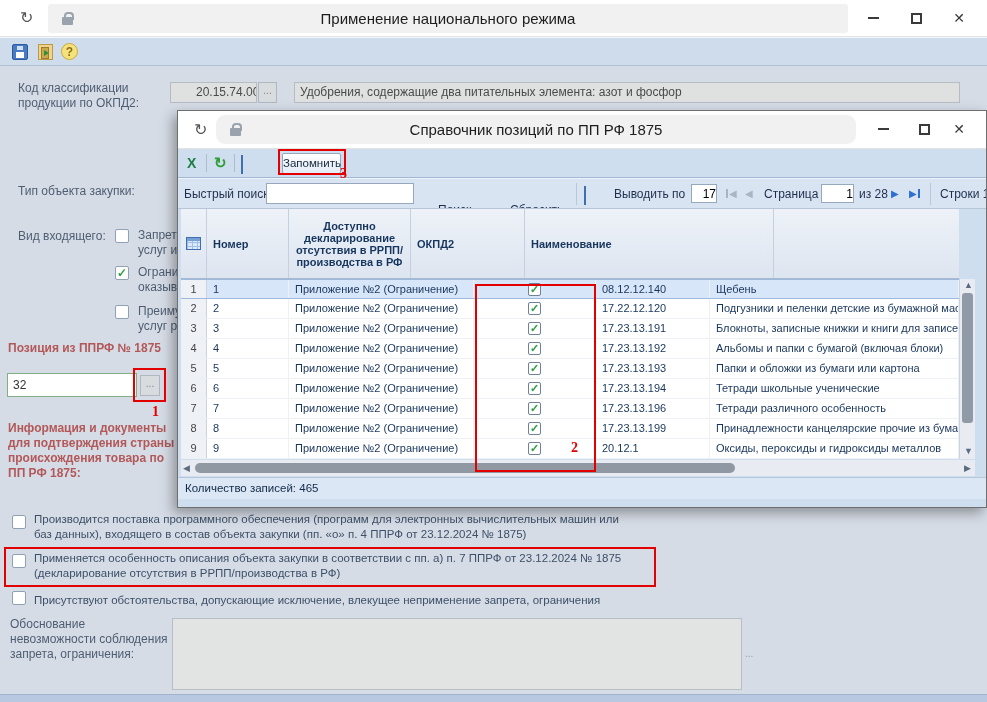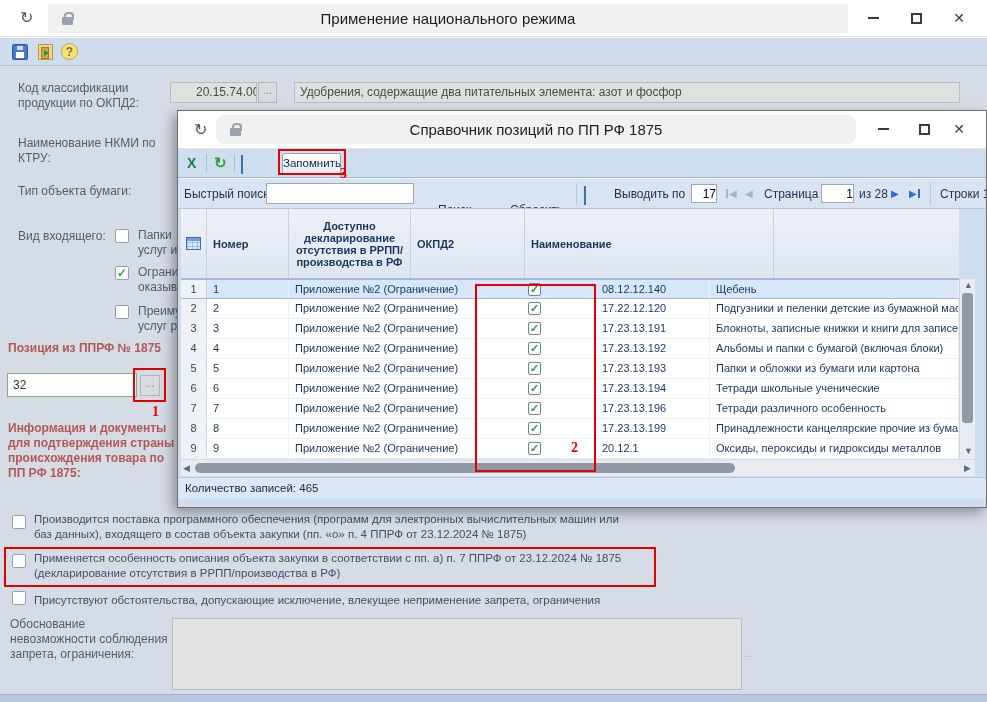--- a/index.html
+++ b/index.html
@@ -138,27 +138,26 @@
     <span class="icon-floppy"></span>
     <span class="icon-door"></span>
     <span class="icon-help">?</span>
   </div>
 
   <div class="abs lbl" style="left:18px;top:81px;width:150px;">Код классификации продукции по ОКПД2:</div>
   <div class="abs fld" style="left:170px;top:82px;width:87px;height:21px;padding-left:25px;">20.15.74.000</div>
   <div class="abs dots-btn" style="left:258px;top:82px;width:19px;height:21px;">...</div>
   <div class="abs fld" style="left:294px;top:82px;width:666px;height:21px;">Удобрения, содержащие два питательных элемента: азот и фосфор</div>
 
-  <div class="abs lbl" style="left:18px;top:136px;width:160px;">Наименование НКМИ по КТРУ:</div>
-  <div class="abs lbl" style="left:18px;top:184px;width:160px;">Тип объекта бумаги:</div>
+  <div class="abs lbl" style="left:18px;top:184px;width:160px;">Тип объекта закупки:</div>
   <div class="abs lbl" style="left:18px;top:229px;width:100px;">Вид входящего:</div>
 
   <span class="abs cb" style="left:115px;top:229px;"></span>
   <div class="abs lbl" style="left:138px;top:228px;width:45px;">
-    <div>Папки</div>
+    <div>Запрет</div>
     <div>услуг и</div>
   </div>
   <span class="abs cb" style="left:115px;top:266px;">✓</span>
   <div class="abs lbl" style="left:138px;top:265px;width:45px;">
     <div>Ограни</div>
     <div>оказыв</div>
   </div>
   <span class="abs cb" style="left:115px;top:305px;"></span>
   <div class="abs lbl" style="left:138px;top:304px;width:45px;">
     <div>Преиму</div>

